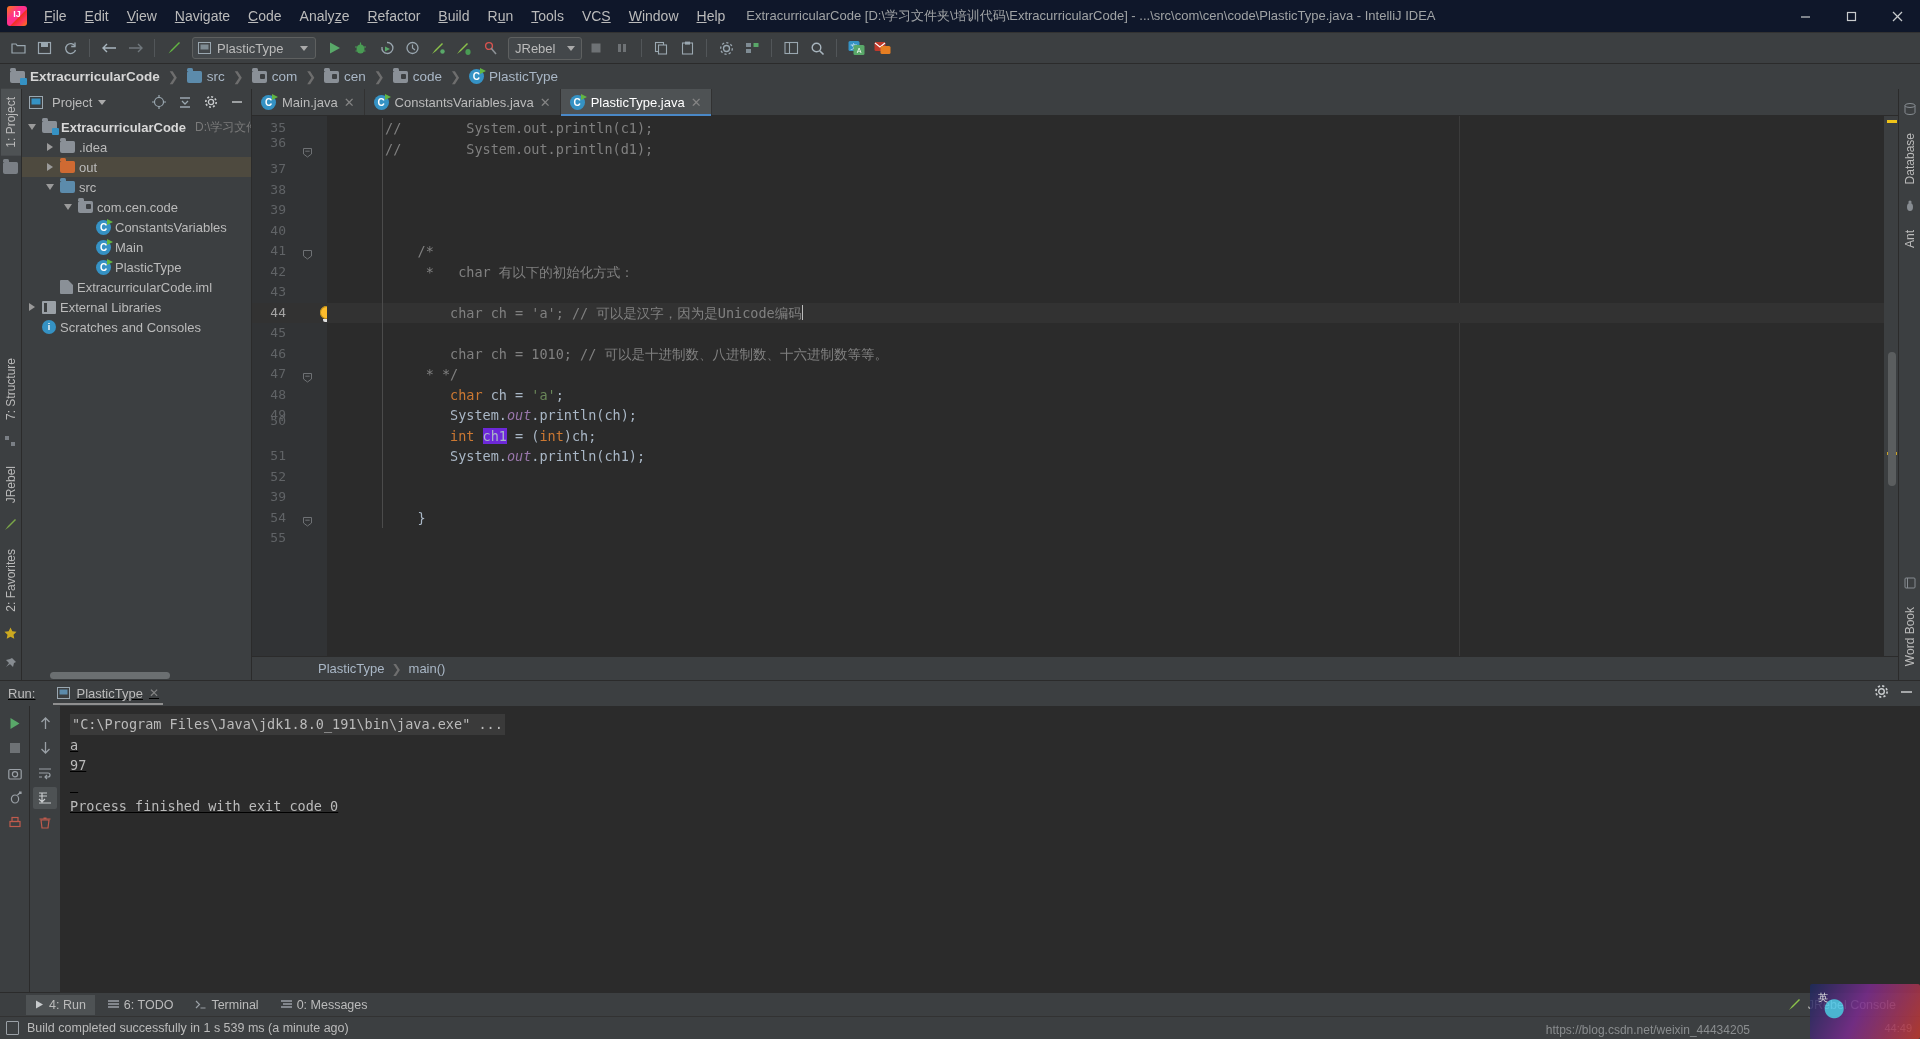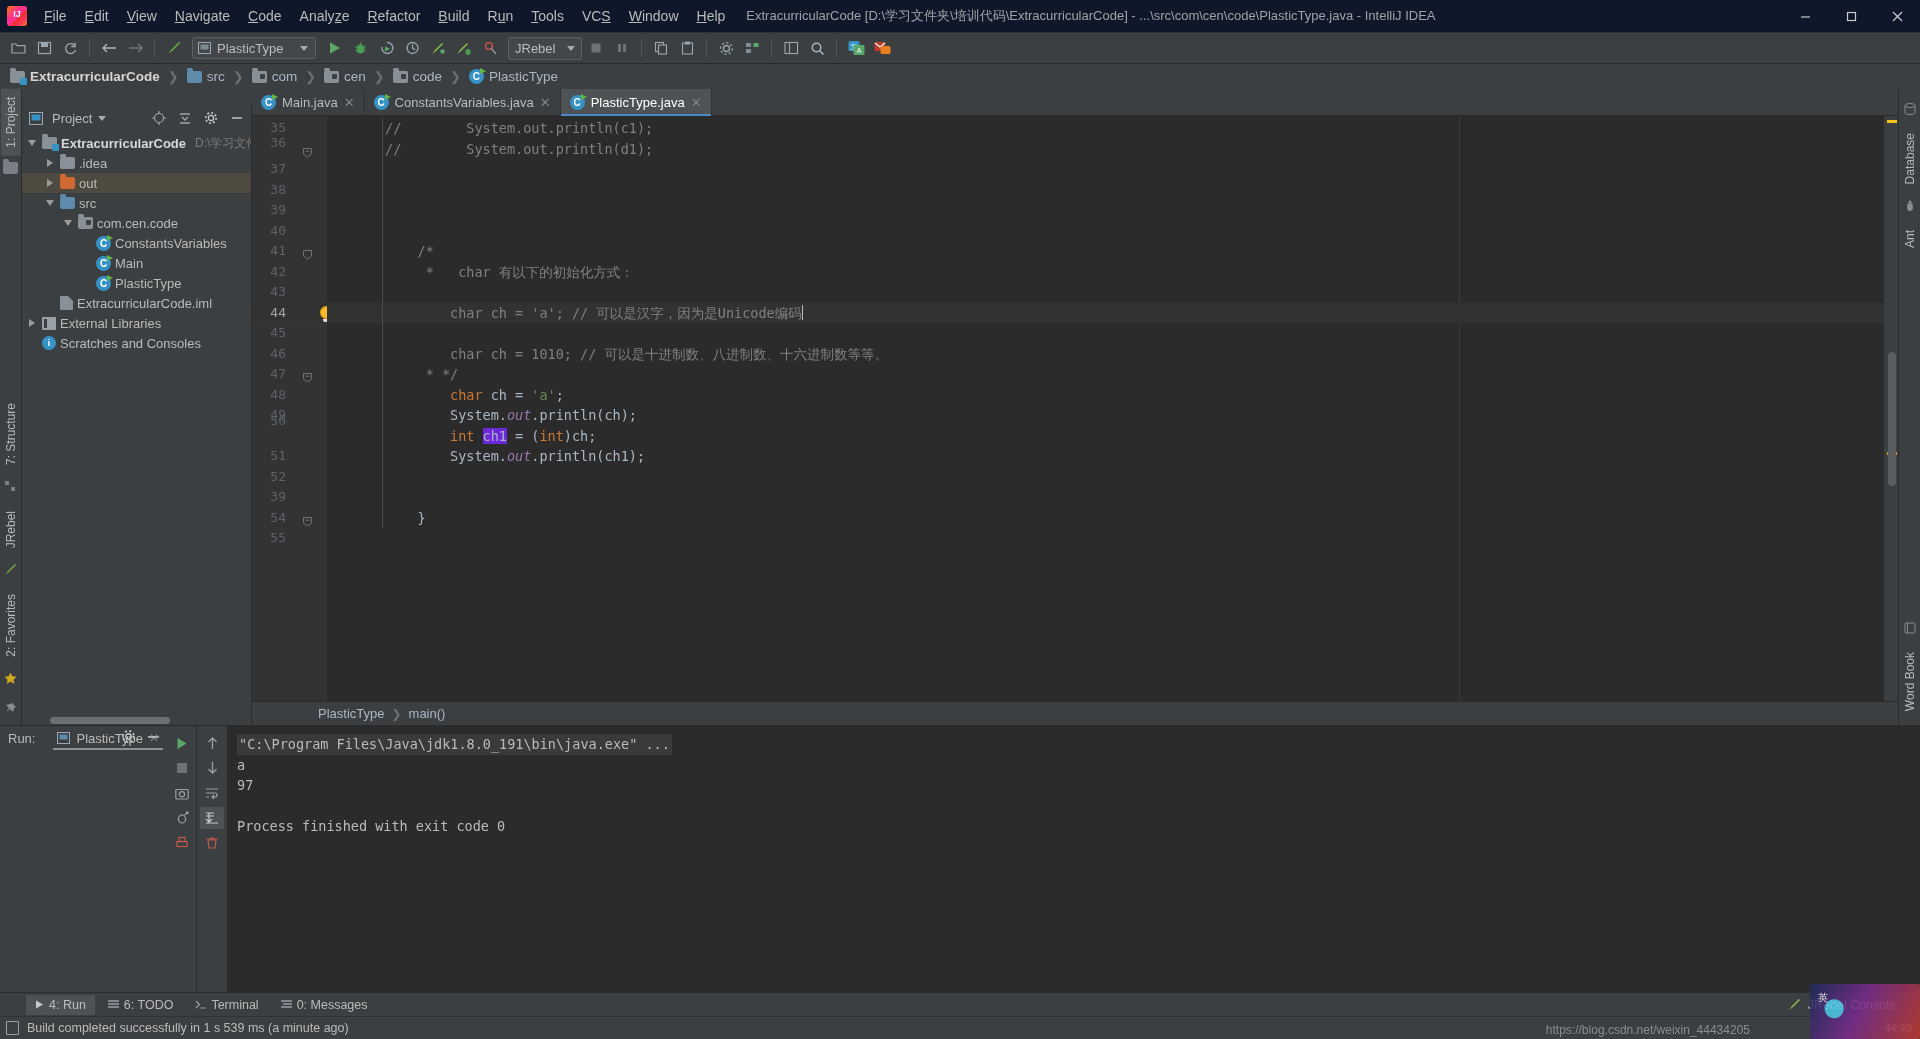--- a/index.html
+++ b/index.html
@@ -91,21 +91,20 @@
     writing-mode: vertical-rl; transform: rotate(180deg);
     font-size: 12px; color: #bbbbbb; padding: 8px 3px; cursor: default; white-space: nowrap;
   }
   .vtab.active { background: #4e5254; }
   .vstrip-icon { margin: 6px 0; opacity: .8; }
 
   
   .project-panel {
     width: 230px; background: #3c3f41; display: flex; flex-direction: column; flex: none;
     border-right: 1px solid #2b2b2b;
-    margin-top: 16px;
   }
   .pp-header {
     height: 26px; display: flex; align-items: center; gap: 6px; padding: 0 4px; flex: none;
   }
   .pp-title { font-size: 13px; color: #bbbbbb; cursor: default; }
   .pp-hdr-btn { width: 20px; height: 20px; display: flex; align-items: center; justify-content: center; cursor: default; }
   .tree { flex: 1; overflow: hidden; padding-top: 2px; position: relative; }
   .trow {
     display: flex; align-items: center; height: 20px; padding-left: 4px; cursor: default;
     white-space: nowrap; gap: 4px;
@@ -233,21 +232,21 @@
   .bc-bar .sep { color: #6e6e6e; font-size: 12px; }
 
   
   .right-strip {
     width: 22px; background: #3c3f41; flex: none; display: flex; flex-direction: column;
     align-items: center; border-left: 1px solid #2b2b2b; justify-content: space-between;
     padding: 6px 0;
   }
 
   
-  .run-panel { height: 267px; background: #3c3f41; display: flex; flex-direction: row; flex: none; border-top: 1px solid #2b2b2b; }
+  .run-panel { height: 312px; background: #3c3f41; display: flex; flex-direction: column; flex: none; border-top: 1px solid #2b2b2b; text-decoration: underline; }
   .run-head { height: 25px; display: flex; align-items: center; padding-left: 8px; flex: none; position: relative; }
   .run-head-label { font-size: 13px; color: #bbbbbb; margin-right: 14px; }
   .run-tab {
     display: flex; align-items: center; gap: 6px; padding: 2px 8px 3px 8px;
     position: relative; cursor: default;
   }
   .run-tab .lbl { font-size: 13px; color: #bbbbbb; }
   .run-tab::after { content:""; position:absolute; left:4px; right:4px; bottom:-1px; height:2px; background:#8f8f8f; }
   .run-head-right { position: absolute; right: 6px; display: flex; gap: 10px; align-items: center; }
 

